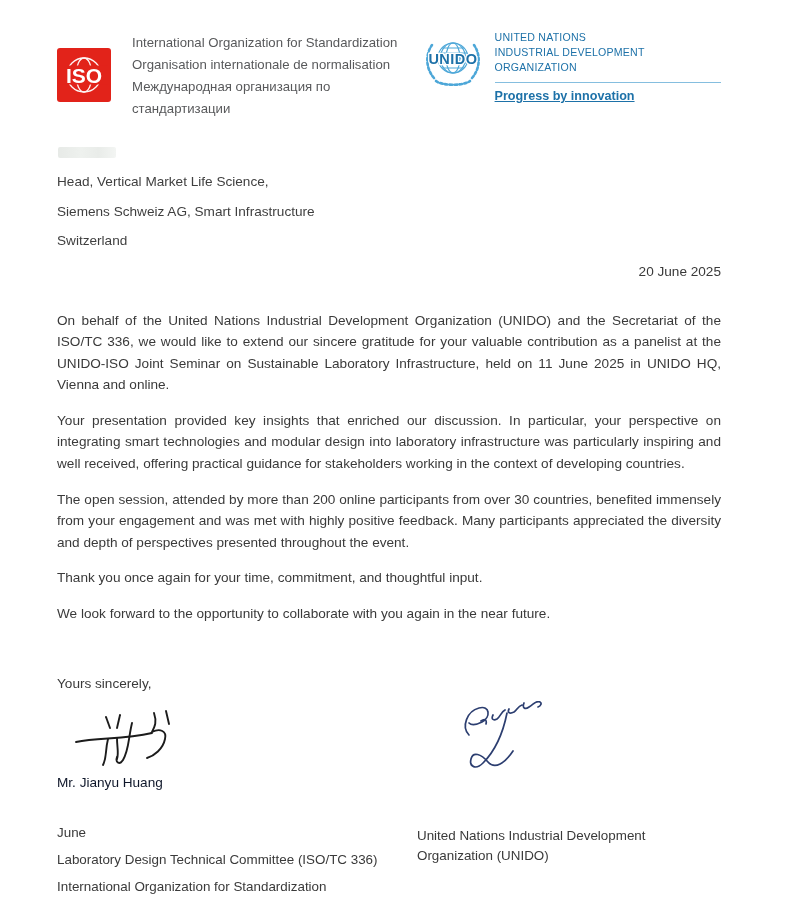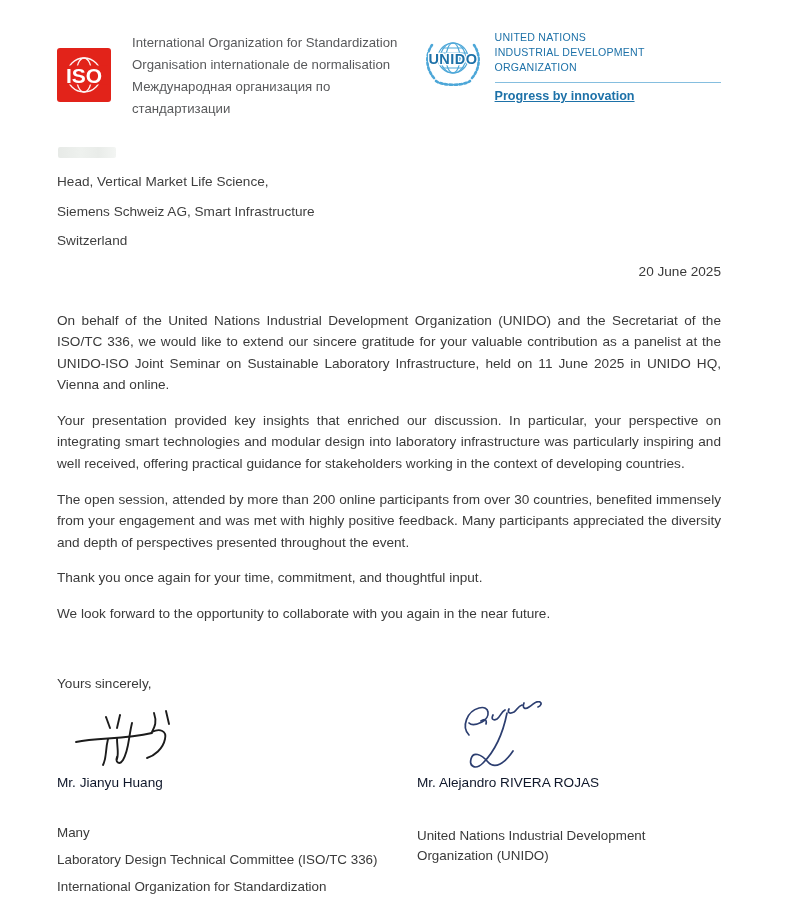--- a/index.html
+++ b/index.html
@@ -143,26 +143,25 @@
           <path d="M26,34 c-8,-8 -2,-24 10,-27 c11,-3 12,9 3,14 c-6,3 -11,3 -13,1"></path>
           <path d="M38,20 c4,-3 6,-1 5,3 m7,-9 c-2,4 0,6 4,4 c4,-3 4,-7 8,-9 m4,-1 c-2,4 1,5 5,3 c3,-2 4,-6 8,-7 m2,-2 c-2,5 1,7 5,4 c5,-3 7,-7 11,-5 c2,1 1,4 -2,5"></path>
           <path d="M64,12 C60,32 52,50 40,62 C33,69 26,66 28,58 C30,50 38,53 45,61 C52,69 62,62 70,50"></path>
         </g>
       </svg>
     </div>
   </div>
 
   <div class="sig-grid name-row">
     <div>Mr. Jianyu Huang</div>
-    <div>Mr. Alejandro RIVERA ROJAS</div>
   </div>
 
   <div class="sig-grid titles-row">
     <div class="left-titles">
-      <div>Many</div>
+      <div>June</div>
       <div>Laboratory Design Technical Committee (ISO/TC 336)</div>
       <div>International Organization for Standardization</div>
     </div>
     <div class="right-titles">
       <p>United Nations Industrial Development Organization (UNIDO)</p>
     </div>
   </div>
 
 </div>
 

